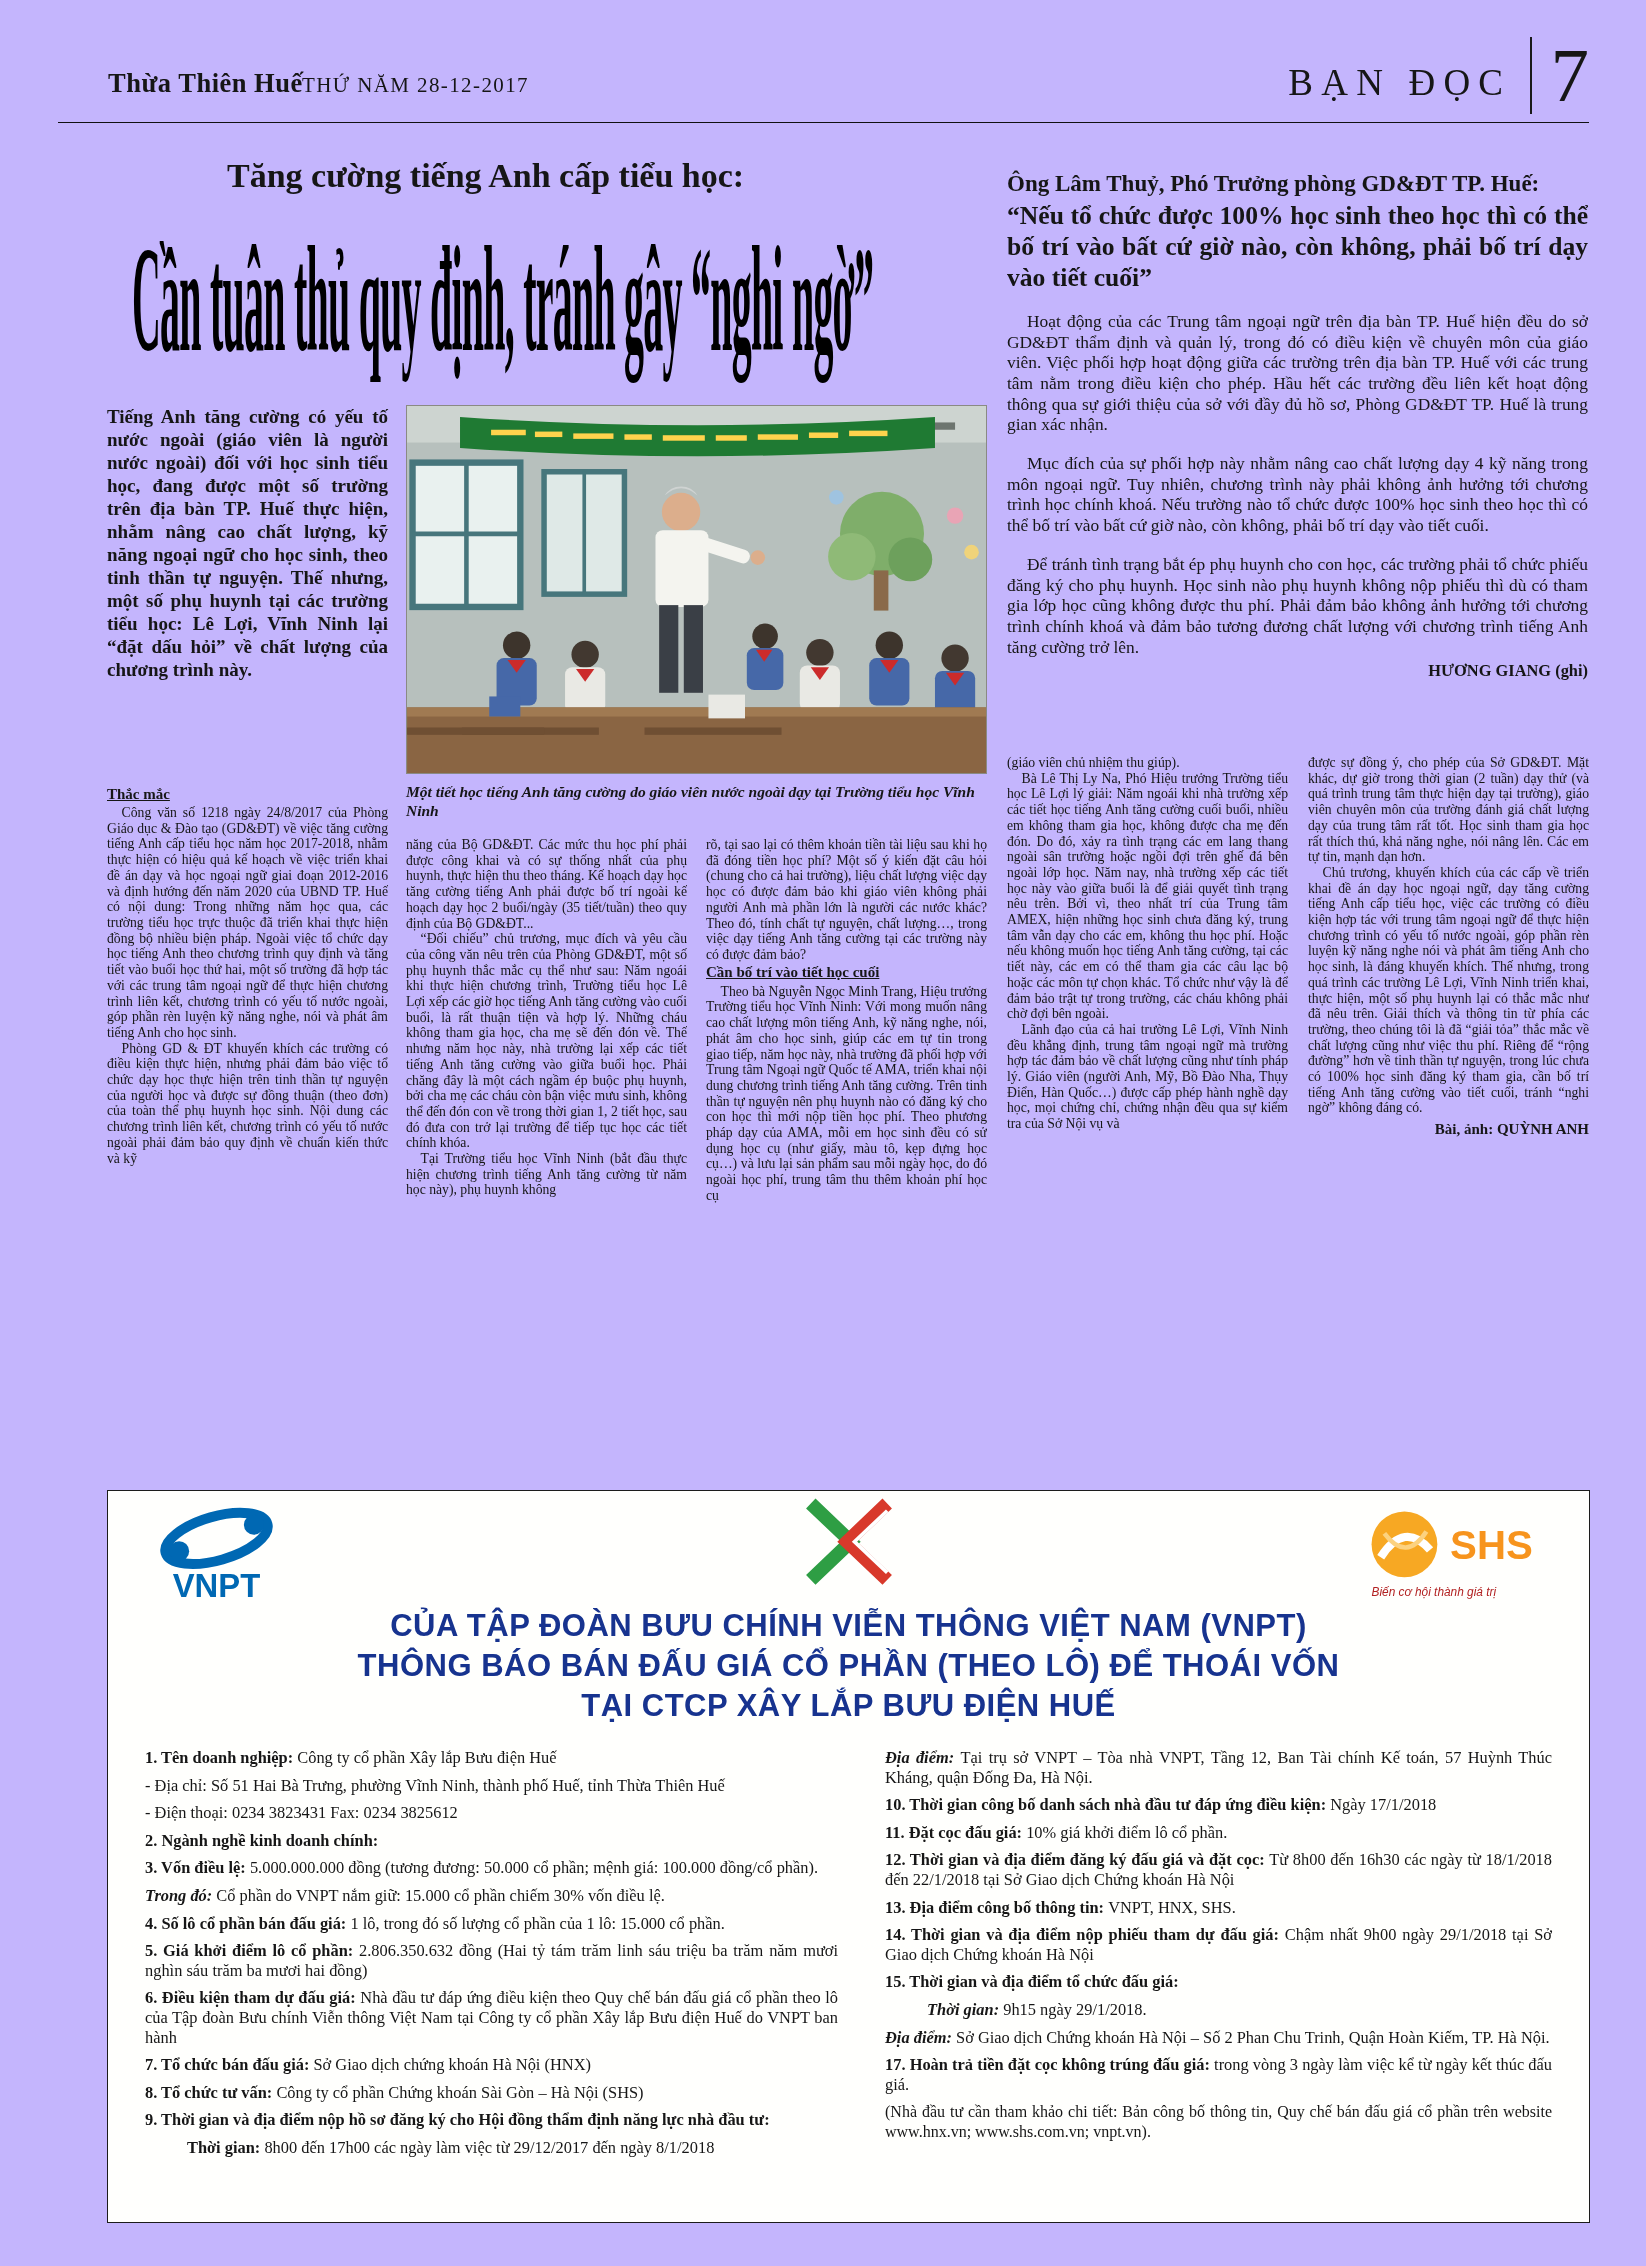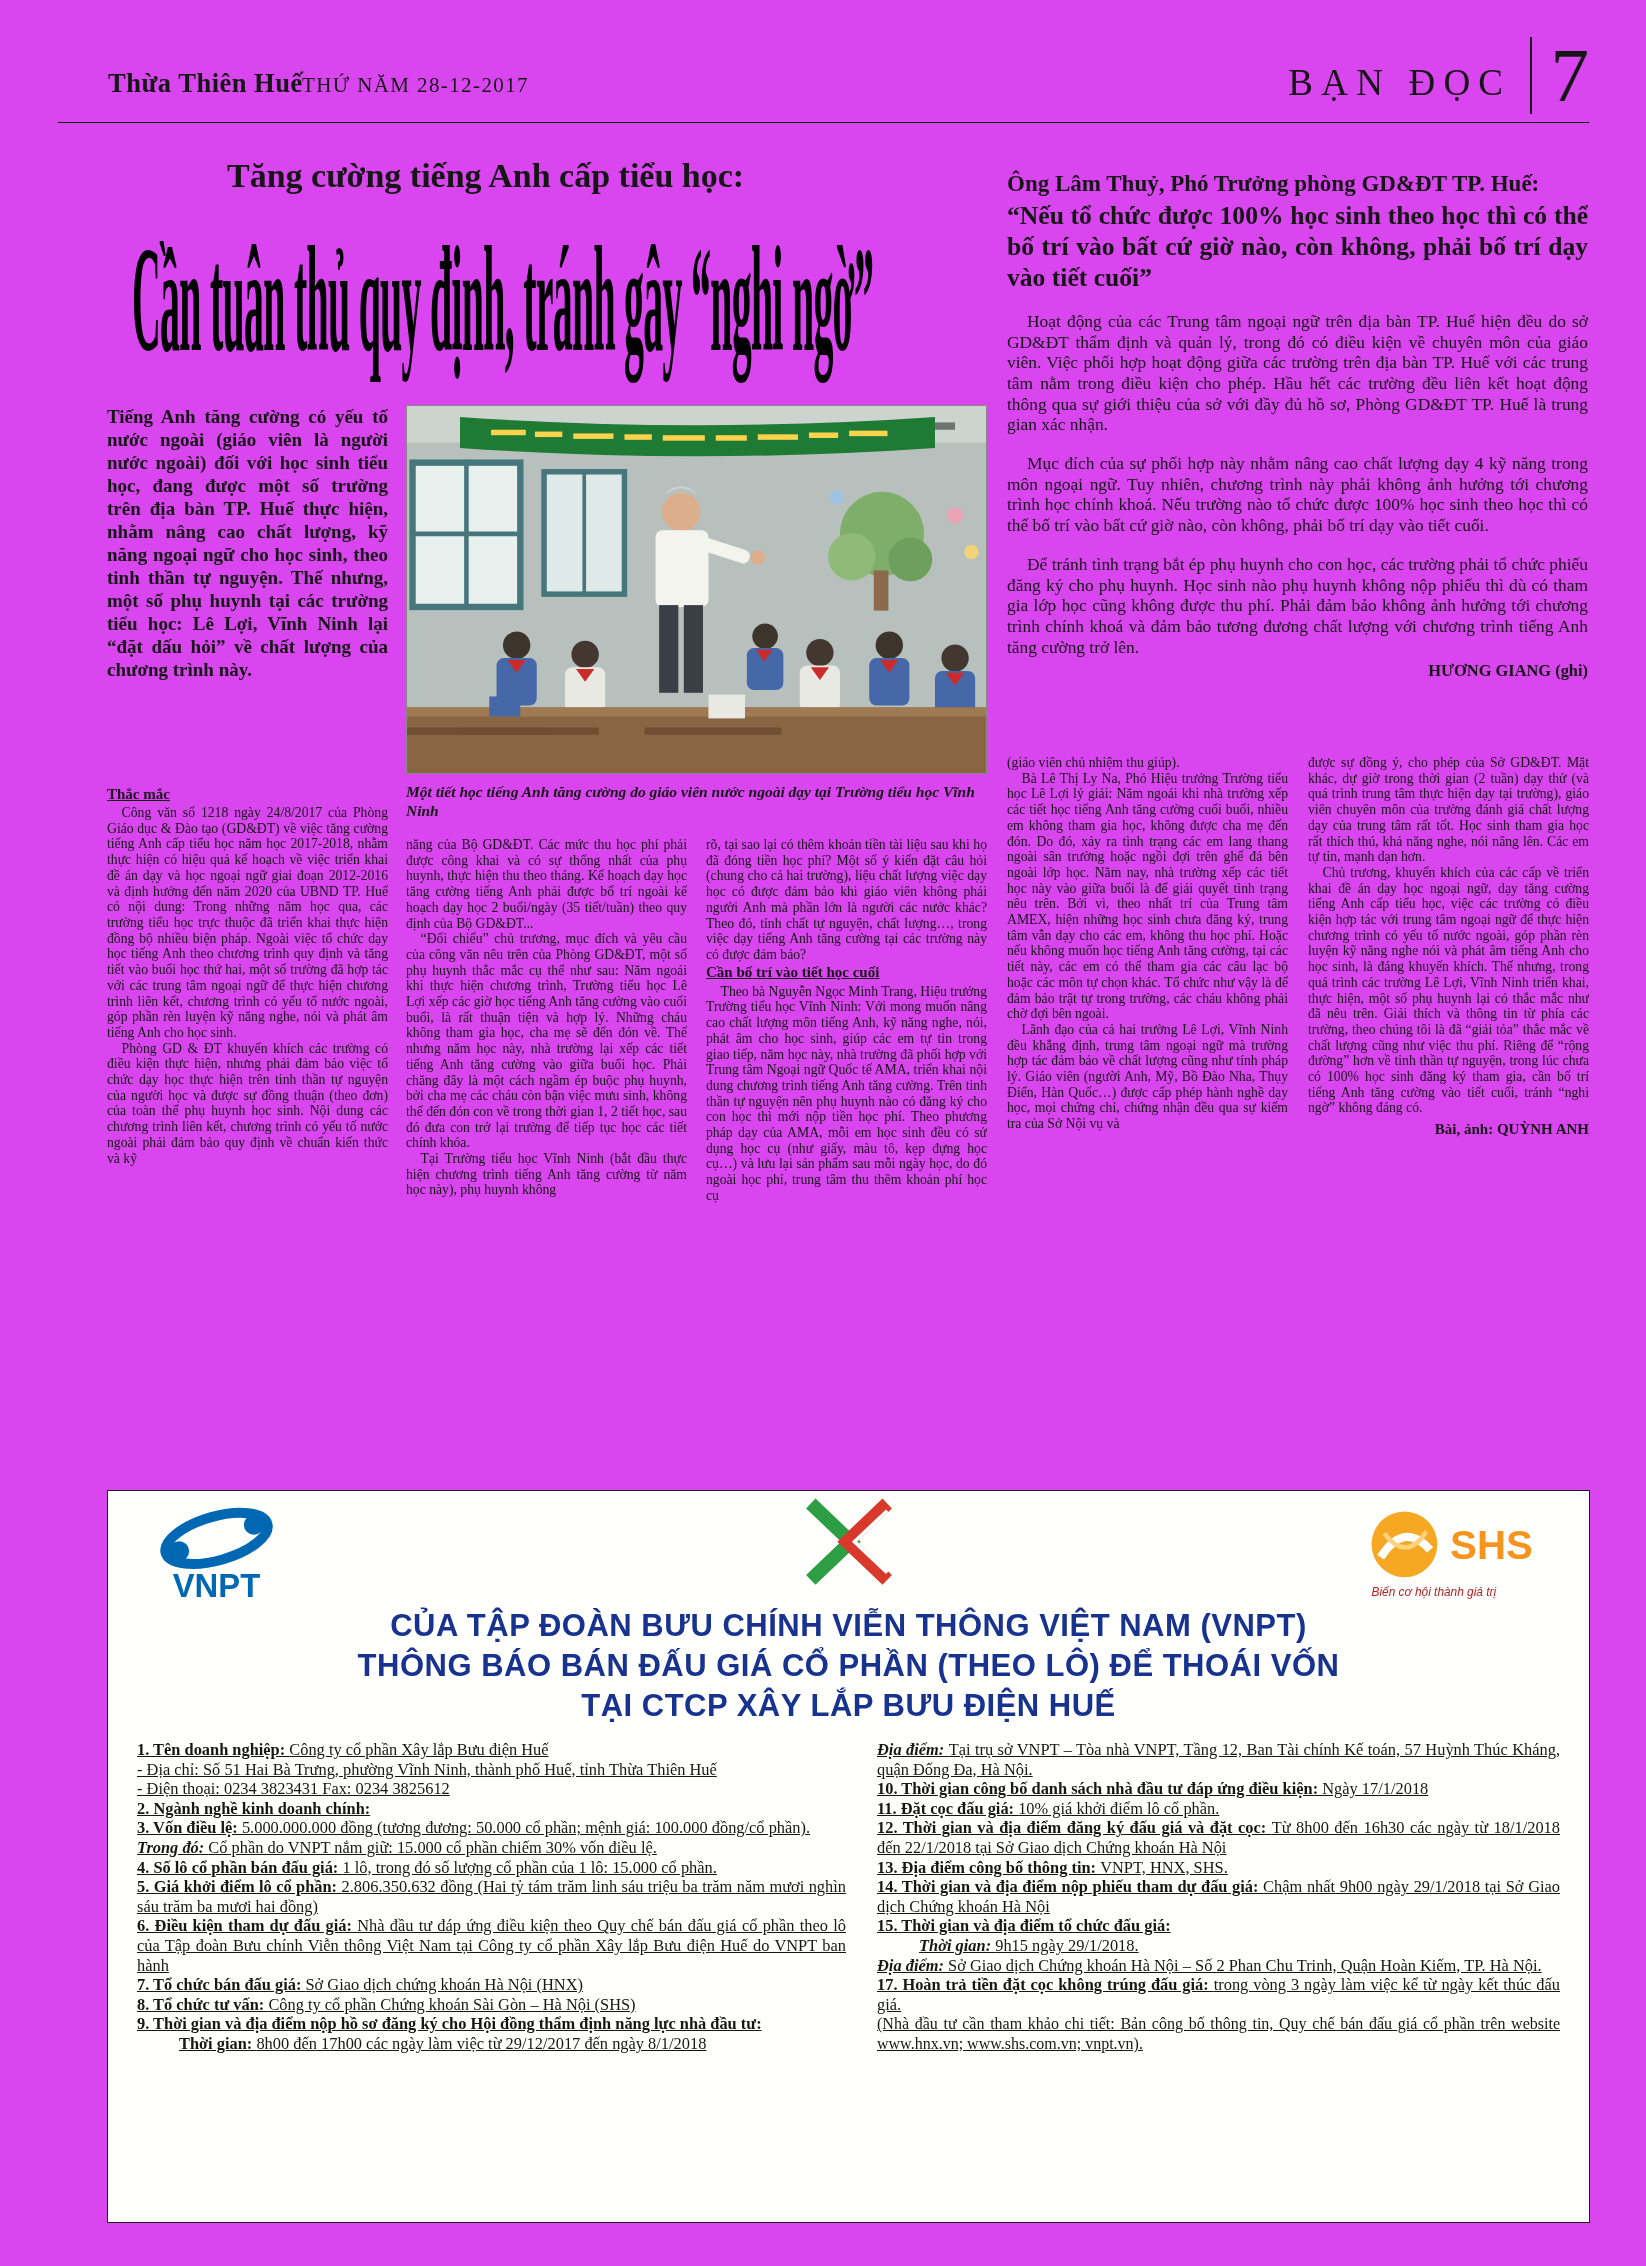--- a/index.html
+++ b/index.html
@@ -1,19 +1,19 @@
 <!DOCTYPE html>
 <html style="font-size:14.6px"><head>
 <meta charset="utf-8">
 <style>
   * { margin:0; padding:0; box-sizing:border-box; }
   html,body { background:#9a9a9a; }
   .page {
     position:relative; width:1647px; height:2267px; margin:0 auto;
-    background:#d946ef; color:#161616; overflow:hidden;
+    background:#c4b5fd; color:#161616; overflow:hidden;
     font-family:"Liberation Serif", serif;
   }
   
   .masthead-paper { position:absolute; left:108px; top:68px; font-size:26.5px; font-weight:bold; letter-spacing:0.5px; }
   .masthead-date  { position:absolute; left:302px; top:73px; font-size:21px; letter-spacing:1.4px; }
   .header-right   { position:absolute; right:58px; top:37px; display:flex; align-items:center; gap:18.3px; }
   .section-title  { font-size:37px; letter-spacing:8.2px; font-weight:500; padding-top:14.6px; }
   .page-bar       { width:2.7px; height:77px; background:#1a1a1a; }
   .page-number    { font-size:77px; line-height:77px; }
   .top-rule       { position:absolute; left:58px; right:58px; top:122px; border-top:1.8px solid #111; }
@@ -56,21 +56,21 @@
   .ad-vnpt { position:absolute; left:31px; top:9.1px; }
   .ad-center-logo { position:absolute; left:50%; top:7.3px; transform:translateX(-50%); }
   .ad-shs { position:absolute; right:31px; top:14.6px;text-align:right; }
   .ad-titles { position:absolute; top:115px; left:0; right:0; text-align:center;
                color:#17338f; font-family:"Liberation Sans", sans-serif; font-weight:bold; }
   .ad-title-line { font-size:31px; line-height:40px; letter-spacing:0.5px; }
   .ad-cols { position:absolute; top:249px; left:29px; right:29px; bottom:12.8px; display:flex; gap:31px; overflow:hidden; }
   .ad-col { font-size:16.4px; line-height:19.6px; text-align:justify; }
   .ad-col.left  { width:709px; flex:none; }
   .ad-col.right { flex:1; }
-  .ad-col p { margin:0;text-decoration:underline; }
+  .ad-col p { margin:8px; }
   .ad-col p.ind { padding-left:42px; }
   .ad-col b.it { font-style:italic; }
   .ad-footer-note { font-size:16px; line-height:19.6px; margin-top:12.8px; text-align:justify; }
 </style>
 </head>
 <body>
 
 <div class="page">
 
   <div class="masthead-paper">Thừa Thiên Huế</div>

